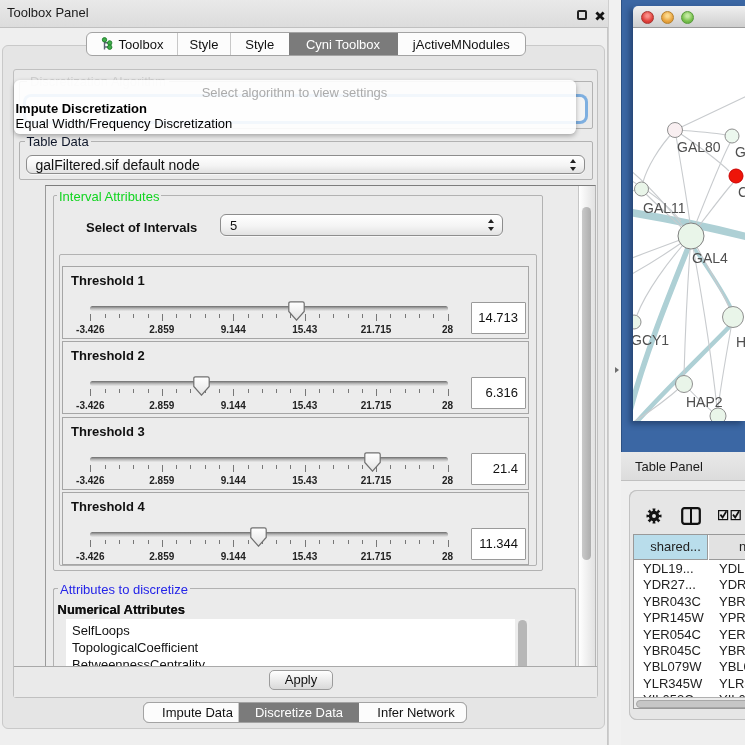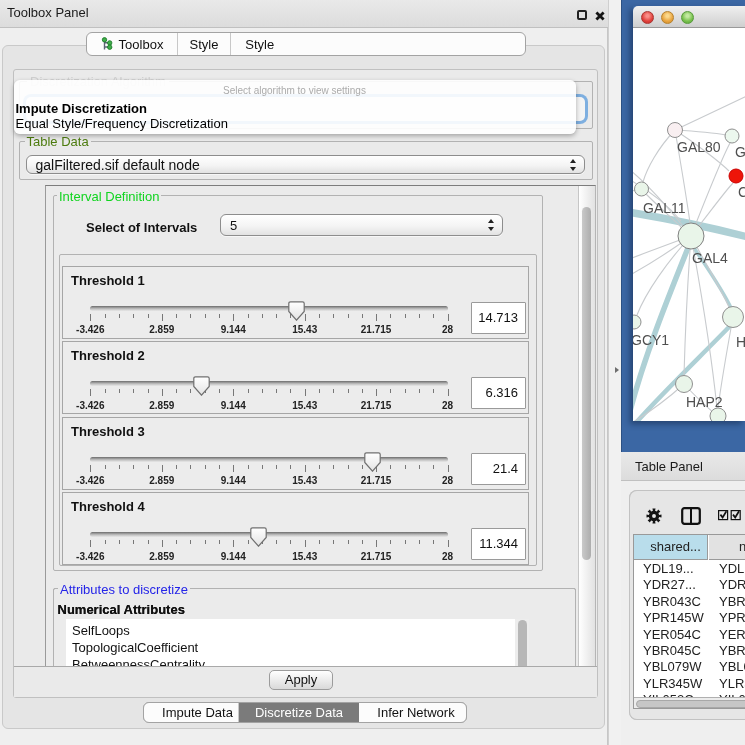--- a/index.html
+++ b/index.html
@@ -38,46 +38,48 @@
       <svg width="13" height="15" viewBox="0 0 13 15" style="margin-right:5px;">
         <path d="M3.5 3 V12.5 M3.5 5.8 H8 M3.5 10 H8" stroke="#5a6472" stroke-width="1.4" fill="none"></path>
         <circle cx="3.5" cy="2.8" r="2.2" fill="#3fae49" stroke="#1d7a2a" stroke-width="0.9"></circle>
         <circle cx="8.7" cy="5.9" r="2.2" fill="#3fae49" stroke="#1d7a2a" stroke-width="0.9"></circle>
         <circle cx="8.7" cy="10.2" r="2.2" fill="#3fae49" stroke="#1d7a2a" stroke-width="0.9"></circle>
       </svg>
       <span style="font-size:13px;color:#111;">Toolbox</span>
     </div>
     <div style="width:53px;display:flex;align-items:center;justify-content:center;border-right:1px solid #c8c8c8;font-size:13px;color:#111;">Style</div>
     <div style="width:57.5px;display:flex;align-items:center;justify-content:center;font-size:13px;color:#111;">Style</div>
+    <div style="width:109px;display:flex;align-items:center;justify-content:center;background:#7b7b7b;font-size:13px;color:#fff;">Cyni Toolbox</div>
+    <div style="flex:1;display:flex;align-items:center;justify-content:center;font-size:13px;color:#111;">jActiveMNodules</div>
   </div>
 
   <div class="abs gbox" style="left:18.5px;top:81px;width:574px;height:48px;"></div>
   <div class="abs" style="left:27px;top:74px;font-size:13px;color:#cfcfcf;background:#eaeaea;padding:0 3px;">Discretization Algorithm</div>
   <div class="abs" style="left:25.5px;top:96.5px;width:559.5px;height:24px;border-radius:5px;background:#f4f4f4;box-shadow:0 0 0 3px rgba(90,155,220,.75);"></div>
 
   <div class="abs" style="left:13.5px;top:80px;width:562px;height:54px;background:rgba(255,255,255,.9);border-radius:6px;box-shadow:0 2px 5px rgba(0,0,0,.3);z-index:5;">
-    <div style="position:absolute;left:0;top:5px;width:100%;text-align:center;font-size:10px;color:#ababab;">Select algorithm to view settings</div>
+    <div style="position:absolute;left:0;top:5px;width:100%;text-align:center;font-size:13px;color:#ababab;">Select algorithm to view settings</div>
     <div style="position:absolute;left:2px;top:21px;font-size:13px;font-weight:bold;color:#000;">Impute Discretization</div>
-    <div style="position:absolute;left:2px;top:36px;font-size:13px;color:#000;">Equal Style/Frequency Discretization</div>
+    <div style="position:absolute;left:2px;top:36px;font-size:13px;color:#000;">Equal Width/Frequency Discretization</div>
   </div>
 
   <div class="abs gbox" style="left:18.5px;top:141px;width:574px;height:39px;"></div>
-  <div class="abs" style="left:24.5px;top:134px;font-size:13px;color:#4d7c0f;background:#eaeaea;padding:0 2px;">Table Data</div>
+  <div class="abs" style="left:24.5px;top:134px;font-size:13px;color:#0f172a;background:#eaeaea;padding:0 2px;">Table Data</div>
   <div class="abs combo" style="left:25.5px;top:155px;width:559.5px;height:19px;">
     <div style="position:absolute;left:9px;top:1px;font-size:14px;color:#111;">galFiltered.sif default node</div>
     <div class="arrows"></div>
   </div>
 
   <div class="abs" style="left:45px;top:185px;width:551px;height:481px;background:#ebebeb;border-top:1px solid #7d7d7d;border-left:1px solid #9a9a9a;border-right:1px solid #b5b5b5;"></div>
 
   <div class="abs" style="left:578px;top:186px;width:17px;height:480px;background:linear-gradient(90deg,#ffffff,#ededed 60%,#e2e2e2);border-left:1px solid #c6c6c6;"></div>
   <div class="abs" style="left:582px;top:207px;width:9px;height:353px;background:linear-gradient(90deg,#c9c9c9,#adadad);border-radius:5px;"></div>
 
   <div class="abs" style="left:52.5px;top:195px;width:490px;height:376px;border:1px solid #b2b2b2;border-radius:2px;"></div>
-  <div class="abs" style="left:57px;top:189px;font-size:13px;color:#10d41f;background:#ebebeb;padding:0 2px;">Interval Definition</div>
+  <div class="abs" style="left:57px;top:189px;font-size:13px;color:#10d41f;background:#ebebeb;padding:0 2px;">Interval Attributes</div>
 
   <div class="abs" style="left:86px;top:220px;font-size:13px;font-weight:bold;color:#111;">Select of Intervals</div>
   <div class="abs combo" style="left:220px;top:214px;width:283px;height:22px;">
     <div style="position:absolute;left:9px;top:3px;font-size:13px;color:#111;">5</div>
     <div class="arrows"></div>
   </div>
 
   <div class="abs" style="left:58.5px;top:254px;width:478.5px;height:312px;border:1px solid #b2b2b2;border-radius:2px;"></div>
 
   <div class="abs" style="left:52.5px;top:588px;width:523.5px;height:90px;border:1px solid #b2b2b2;border-radius:2px;"></div>

